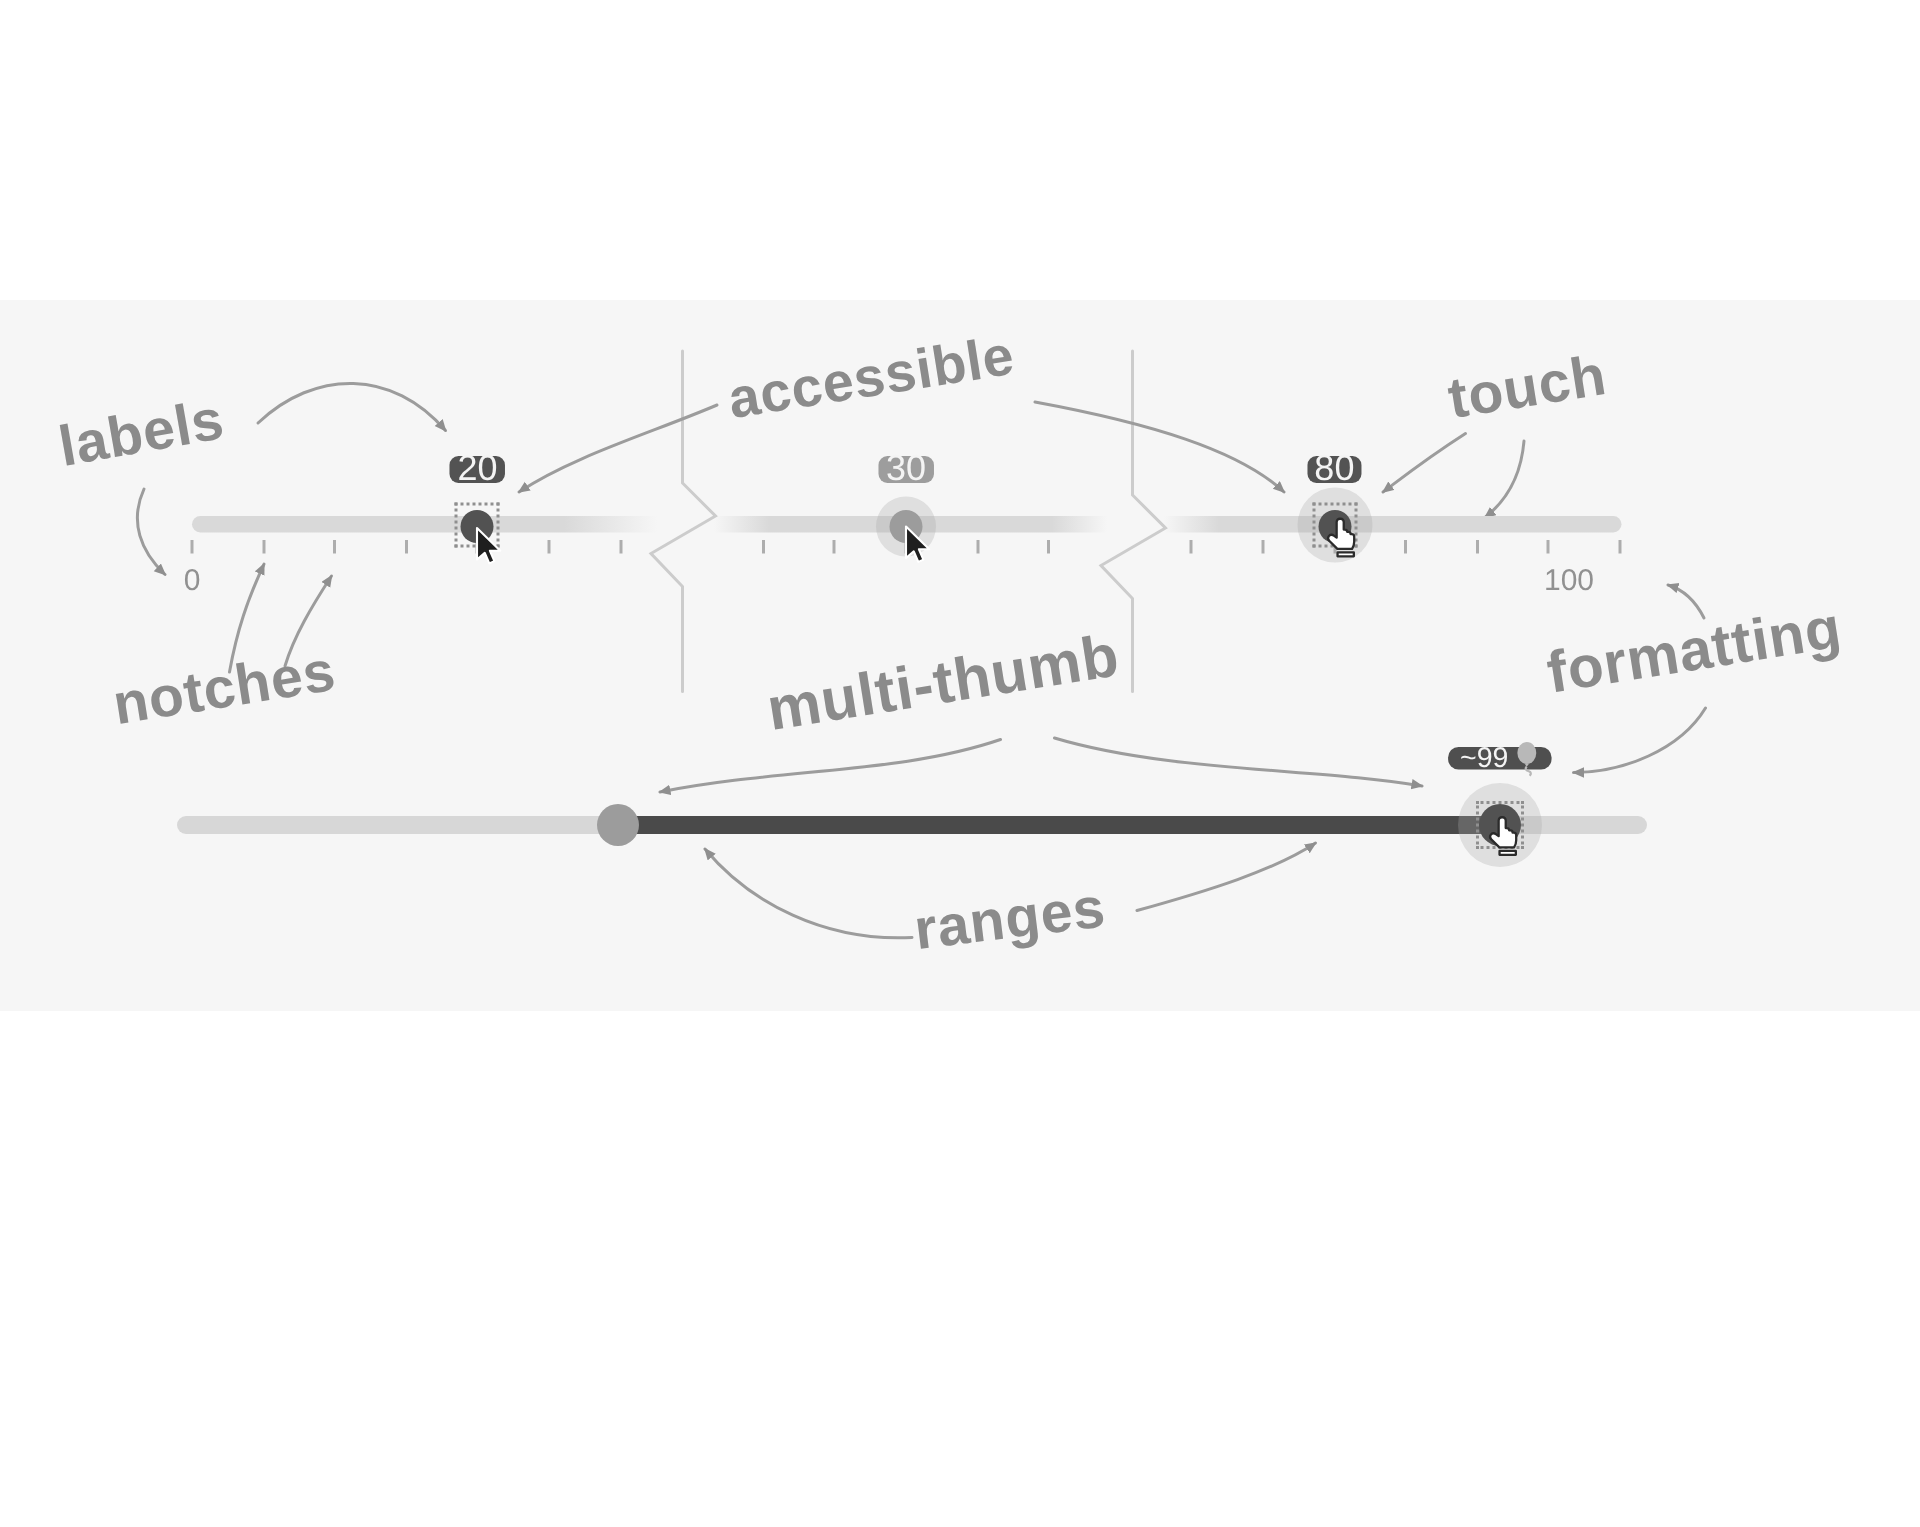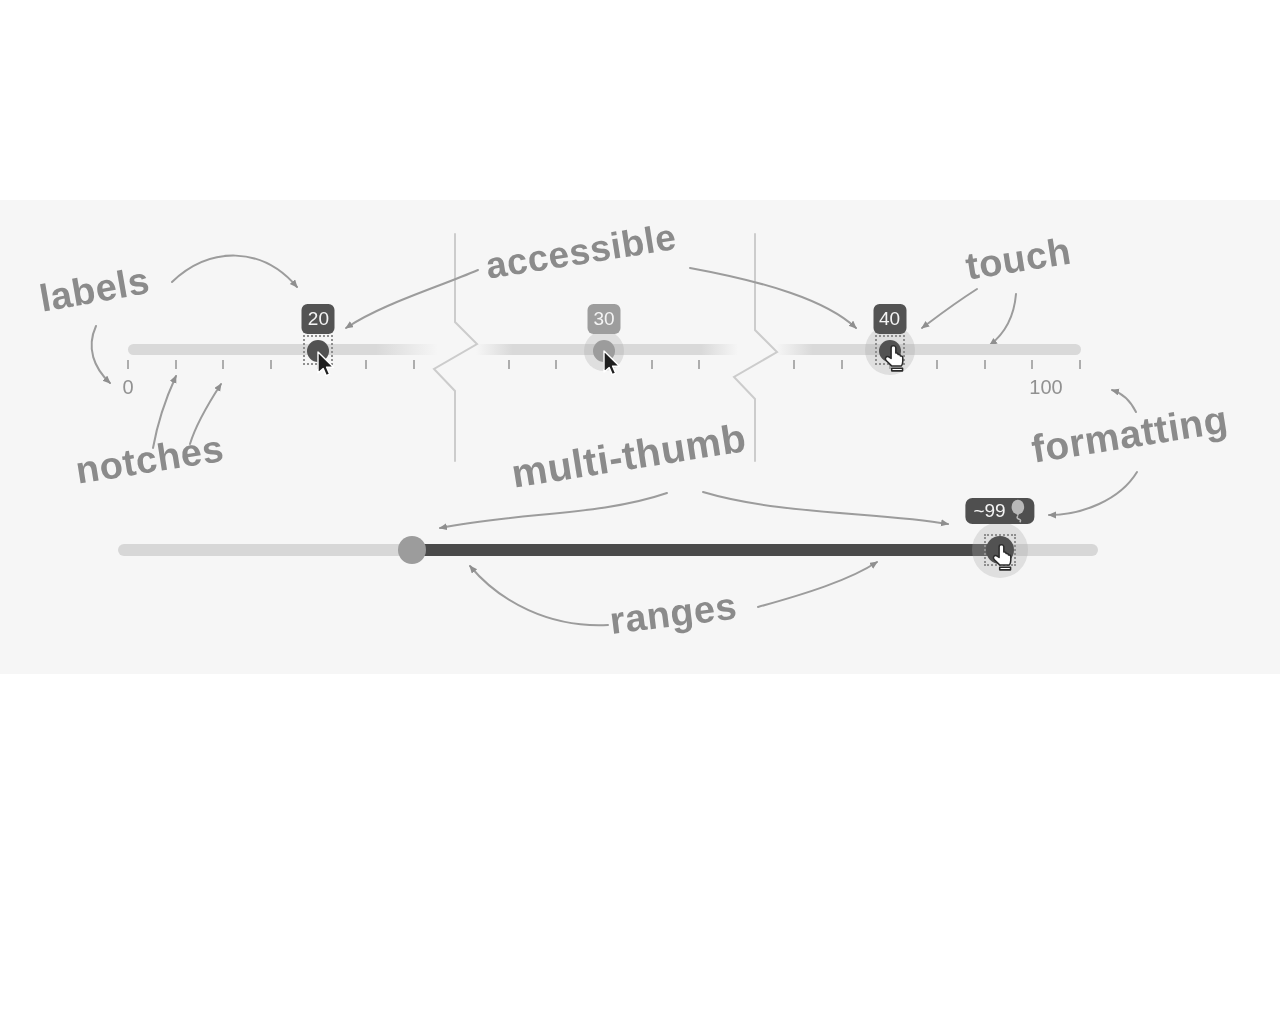--- a/index.html
+++ b/index.html
@@ -26,44 +26,44 @@
   .seg-b{left:476px;width:262px;
          background:linear-gradient(to right,rgba(217,217,217,0) 0%,#d9d9d9 14%,#d9d9d9 86%,rgba(217,217,217,0) 100%);}
   .seg-c{left:776px;width:305px;border-radius:0 6px 6px 0;
          background:linear-gradient(to right,rgba(217,217,217,0) 0%,#d9d9d9 12%,#d9d9d9 100%);}
   .pip{position:absolute;top:360px;width:2px;height:9px;background:#adadad;}
   .axis-label{position:absolute;top:376px;font-size:20px;color:#919191;transform:translateX(-50%);}
   #label-min{left:128px;}
   #label-max{left:1046px;}
 
   .thumb-group{position:absolute;left:0;top:0;width:0;height:0;}
-  .tt{position:absolute;top:304px;transform:translateX(-50%);height:30px;min-width:33px;
+  .tt{position:absolute;top:304px;transform:translateX(-50%);height:18px;min-width:33px;
       padding:0 5px;border-radius:6px;display:flex;align-items:center;justify-content:center;
-      font-size:19px;color:#f4f4f4;box-sizing:border-box;}
+      font-size:24px;color:#f4f4f4;box-sizing:border-box;}
   .tt-dark{background:#535353;}
   .tt-gray{background:#9d9d9d;}
   .halo{position:absolute;border-radius:50%;background:rgba(168,168,168,.30);transform:translateX(-50%);}
   .halo-50{top:331px;width:40px;height:40px;}
   .halo-80{top:325px;width:50px;height:50px;}
   .focus-rect{position:absolute;top:335px;width:30px;height:30px;transform:translateX(-50%);
       border:2px dotted #8f8f8f;box-sizing:border-box;background:transparent;}
   .thumb{position:absolute;top:340px;width:22px;height:22px;border-radius:50%;transform:translateX(-50%);}
   .thumb-dark{background:#525252;}
   .thumb-gray{background:#9c9c9c;}
   .cursor{position:absolute;pointer-events:none;}
 
   
   #rs-track{position:absolute;left:118px;top:544px;width:980px;height:12px;border-radius:6px;background:#d7d7d7;}
   #rs-range{position:absolute;top:544px;height:12px;background:#4a4a4a;}
   .rs-thumb{position:absolute;top:536px;width:28px;height:28px;border-radius:50%;transform:translateX(-50%);}
   .rs-halo{position:absolute;top:522px;width:56px;height:56px;border-radius:50%;
       background:rgba(168,168,168,.30);transform:translateX(-50%);}
   .rs-focus{position:absolute;top:534px;width:32px;height:32px;transform:translateX(-50%);
       border:2px dotted #8f8f8f;box-sizing:border-box;}
-  .rs-tt{position:absolute;top:498px;transform:translateX(-50%);height:26px;padding:0 8px;
+  .rs-tt{position:absolute;top:498px;transform:translateX(-50%);height:15px;padding:0 8px;
       border-radius:7px;background:#4f4f4f;display:flex;align-items:center;gap:5px;
       font-size:19px;color:#f4f4f4;}
 </style>
 </head>
 <body>
 
 <div class="stage">
 
   <div class="panel"></div>
 
@@ -136,21 +136,21 @@
       <div class="halo halo-50"></div>
       <div class="tt tt-gray">30</div>
       <div class="thumb thumb-gray"></div>
       <svg class="cursor" style="left:-3px;top:349px;" width="22" height="30" viewBox="0 0 22 30">
         <path d="M3 2 L3 23 L8.2 18.6 L11.2 25.6 L14.6 24.1 L11.6 17.2 L18.5 17.2 Z" fill="#1f1f1f" stroke="#ffffff" stroke-width="1.4" stroke-linejoin="round"></path>
       </svg>
     </div>
 
     <div class="thumb-group" style="left: 889.6px;">
       <div class="halo halo-80"></div>
-      <div class="tt tt-dark">40</div>
+      <div class="tt tt-dark">80</div>
       <div class="focus-rect"></div>
       <div class="thumb thumb-dark"></div>
       <svg class="cursor" style="left:-8px;top:344px;" width="26" height="32" viewBox="0 0 22 27">
         <g fill="#ffffff" stroke="#2b2b2b" stroke-width="1.3" stroke-linejoin="round">
           <path d="M9.5 1.5c-1 0-1.8.8-1.8 1.8v8.9l-1.6-1.2c-.9-.7-2.1-.6-2.8.3-.6.8-.5 1.9.2 2.6l4.6 4.6h8.3c.8-1.2 1.2-2.6 1.2-4v-2.9c0-.8-.6-1.4-1.4-1.4h-.6c0-.7-.6-1.3-1.3-1.3h-.7c0-.7-.6-1.3-1.3-1.3h-.6V3.3c0-1-.8-1.8-1.8-1.8z"></path>
           <path d="M8.2 20.5h9.2v2.2H8.2z"></path>
         </g>
       </svg>
     </div>
   </div>

